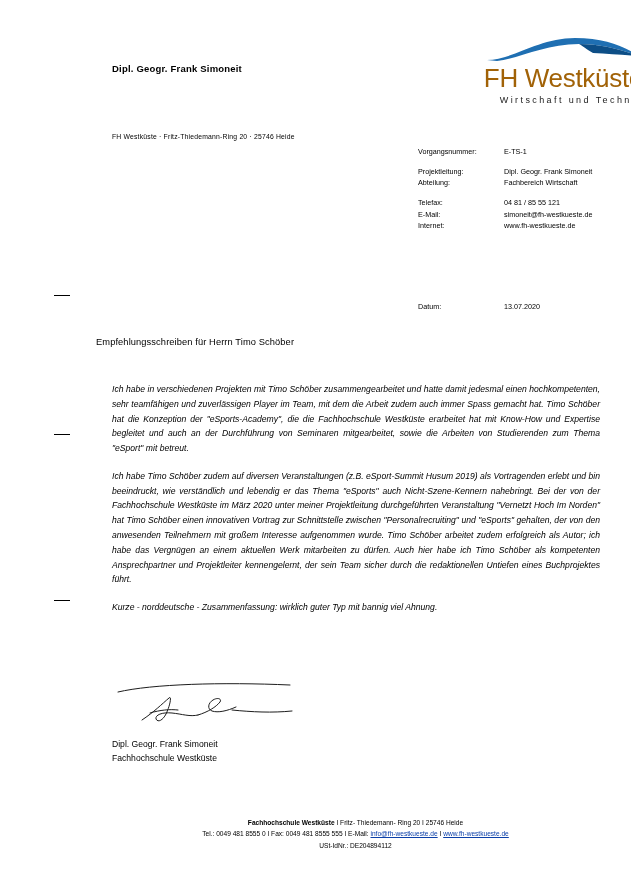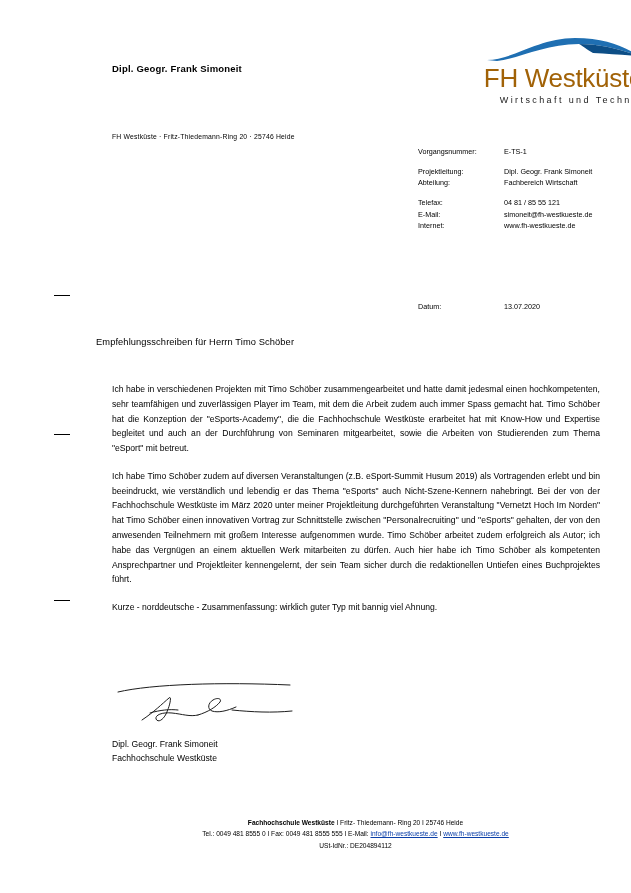--- a/index.html
+++ b/index.html
@@ -124,20 +124,21 @@
   }
 
   .body-text {
     position: absolute;
     left: 72px;
     top: 382px;
     width: 488px;
     font-size: 8.6px;
     line-height: 1.72;
     text-align: justify;
+    font-style: italic;
   }
   .body-text p { margin: 0 0 13px 0; }
   .body-text p.last { margin-bottom: 0; }
 
   
   .signature {
     position: absolute;
     left: 72px;
     top: 682px;
     width: 230px;

